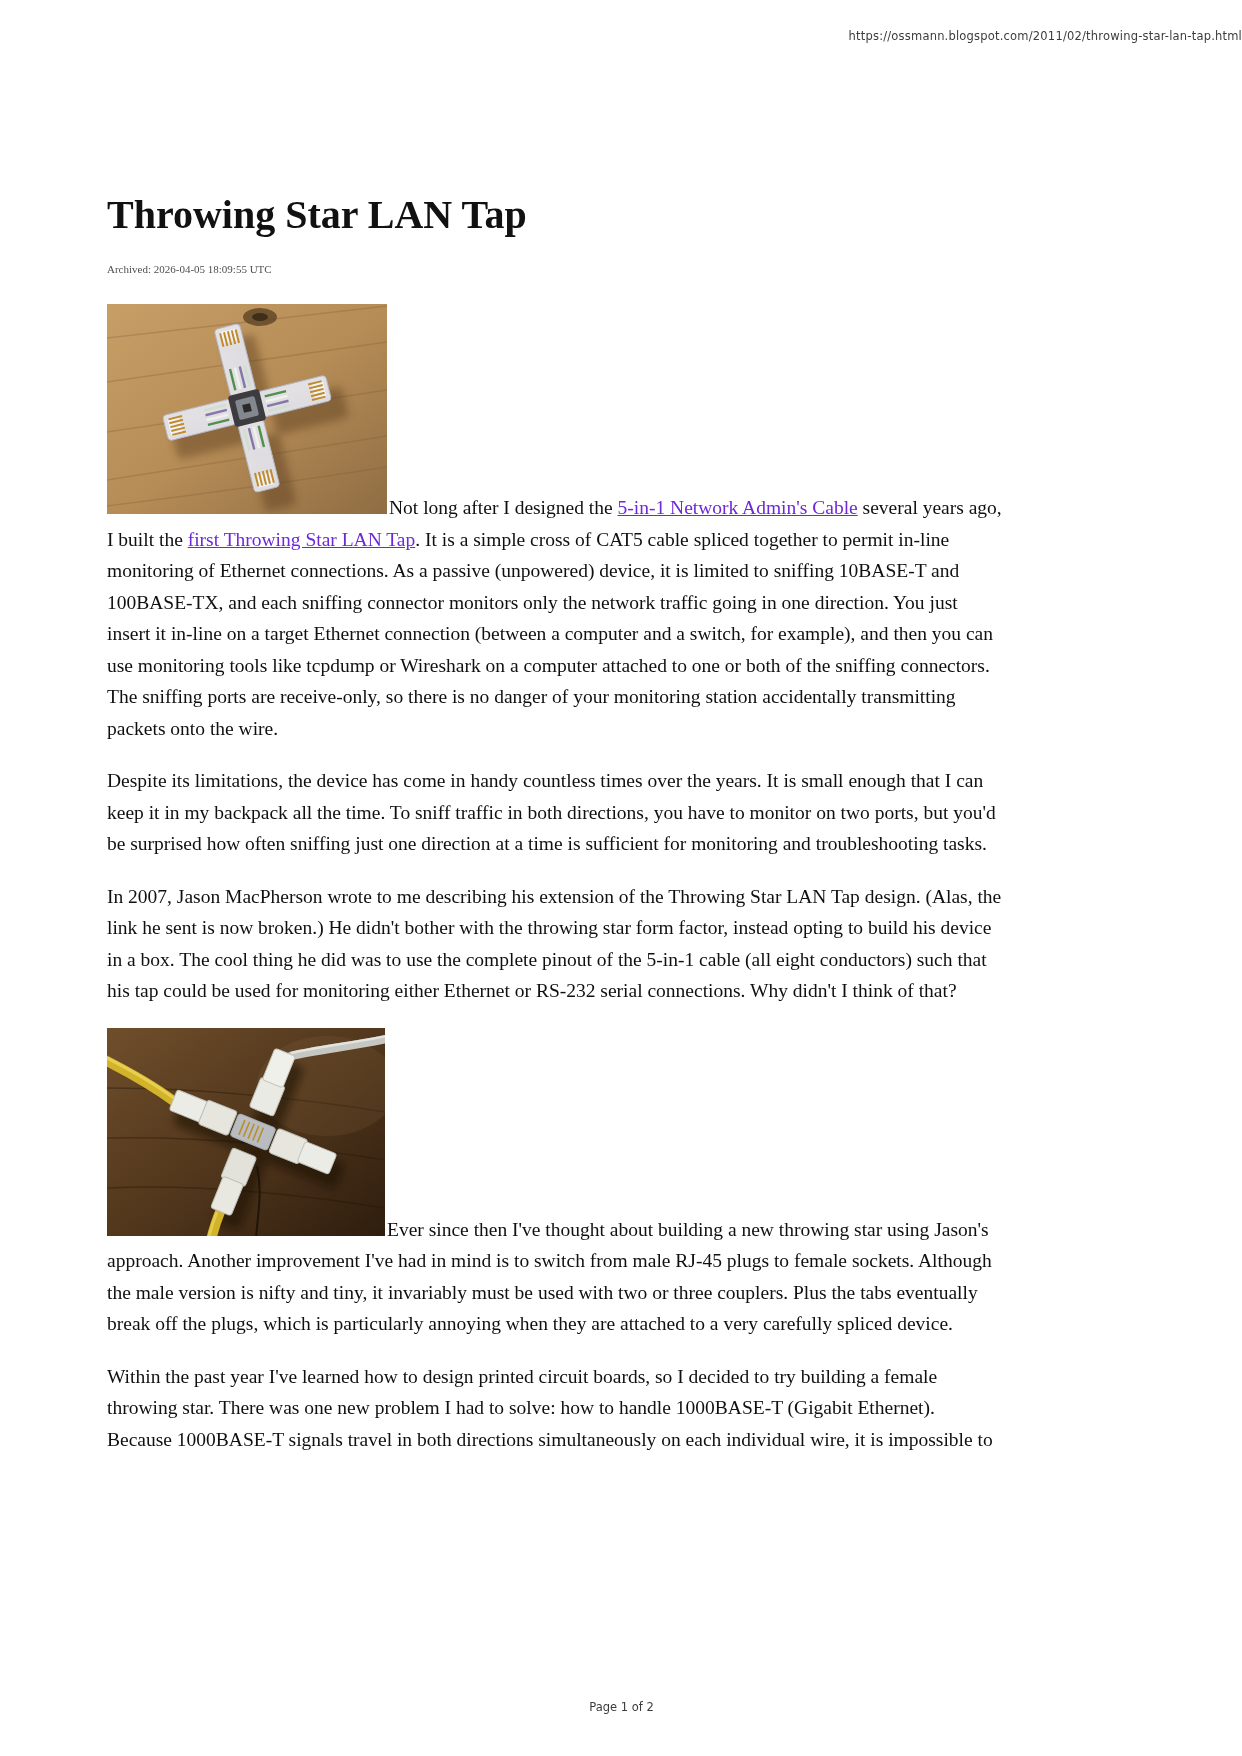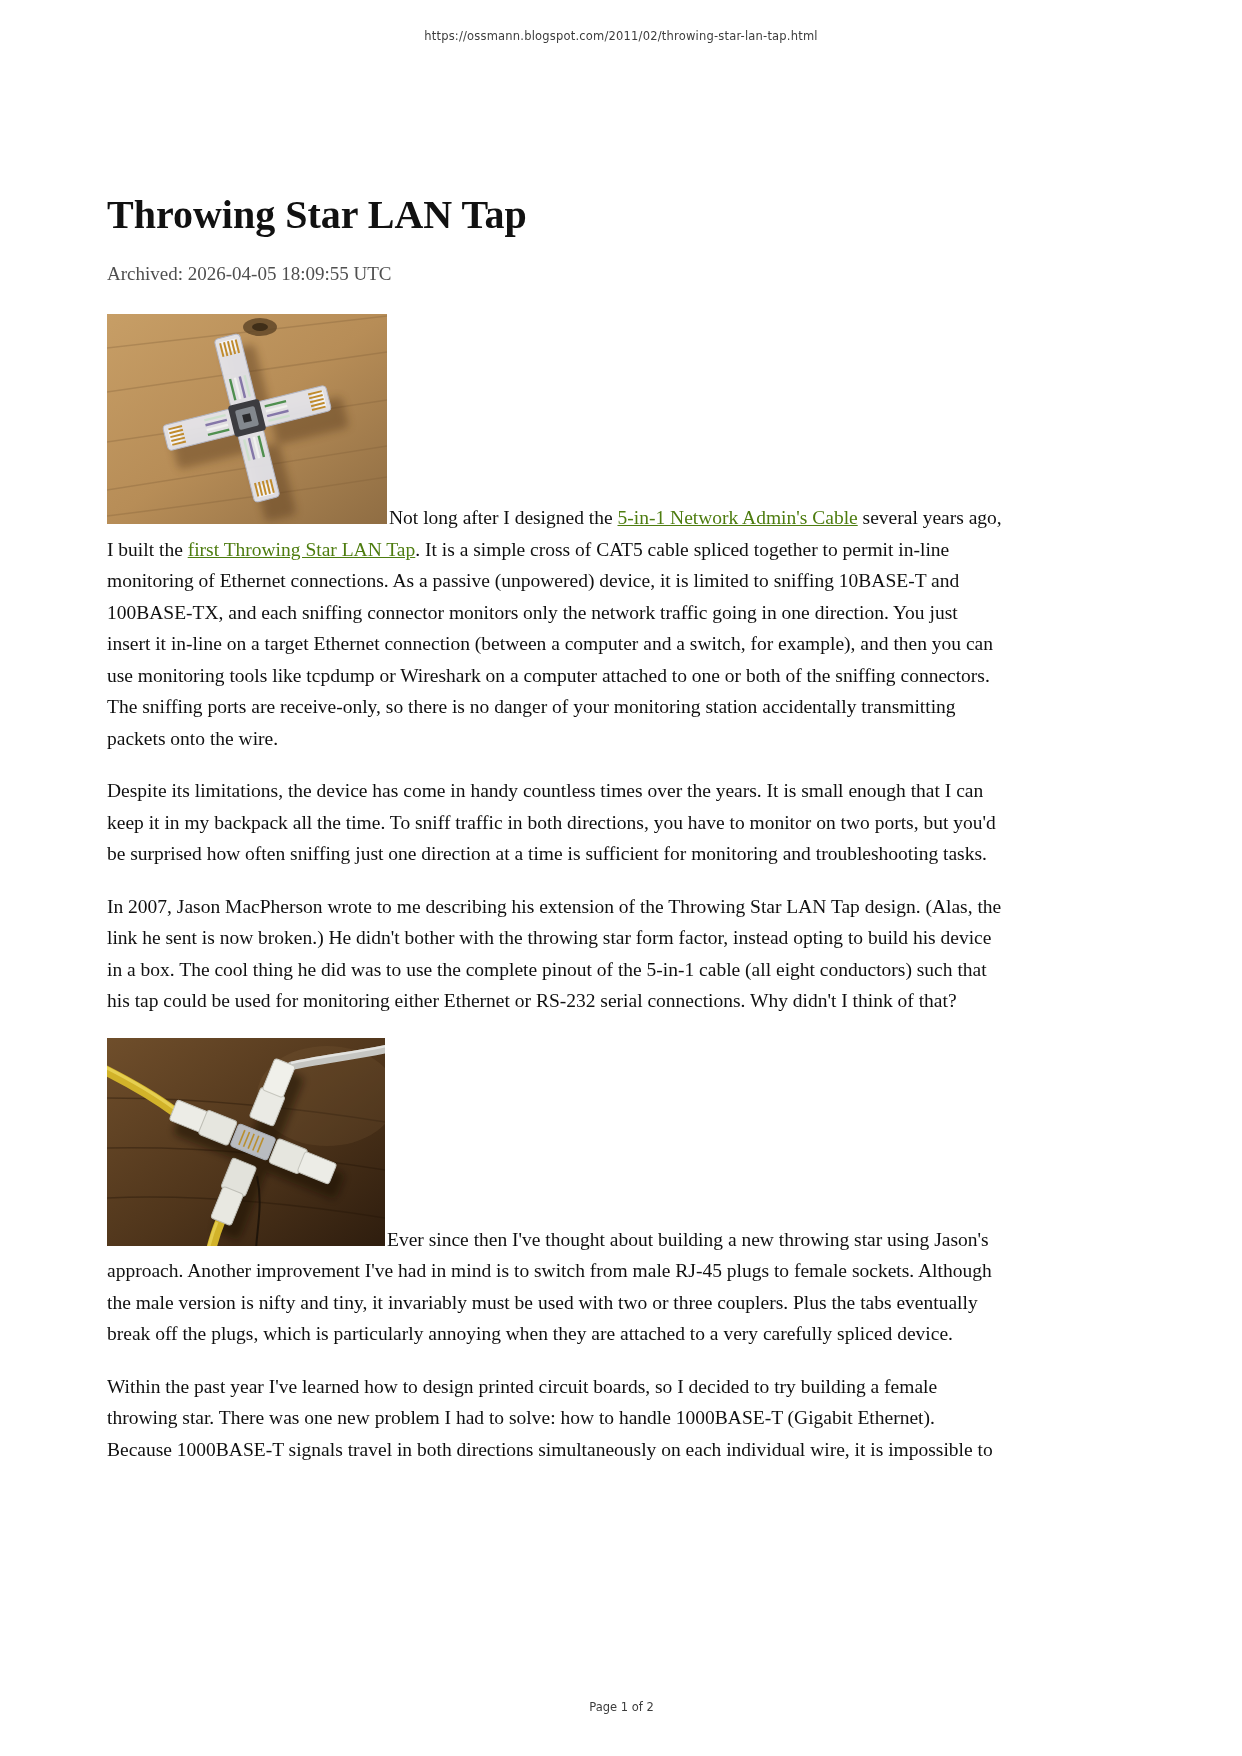--- a/index.html
+++ b/index.html
@@ -9,21 +9,21 @@
     width: 1242px;
     height: 1756px;
     background: #ffffff;
     overflow: hidden;
     font-family: "Liberation Serif", serif;
     color: #151515;
   }
   .hdr {
     position: absolute;
     top: 29px; left: 0; right: 0;
-    text-align: center;
+    text-align: right;
     font-family: "DejaVu Sans", sans-serif;
     font-size: 11.5px;
     color: #3c3c3c;
     letter-spacing: 0.2px;
   }
   .ftr {
     position: absolute;
     bottom: 42px; left: 1px; right: 0;
     text-align: center;
     font-family: "DejaVu Sans", sans-serif;
@@ -38,39 +38,39 @@
   }
   h1.title {
     margin: 0;
     font-size: 40px;
     line-height: 1.15;
     font-weight: 700;
     color: #111111;
   }
   .archived {
     margin-top: 25px;
-    font-size: 19px;
+    font-size: 11px;
     color: #4f4f4f;
   }
   p.body-p {
     margin: 21px 0 0 0;
     font-size: 19.5px;
     line-height: 31.5px;
     color: #101010;
   }
   p.first-p { margin-top: 29px; }
   .photo {
     display: inline-block;
     vertical-align: baseline;
     margin-right: 2px;
     line-height: 0;
   }
   .photo svg { display: block; }
   a.body-link {
-    color: #4d7c0f;
+    color: #6d28d9;
     text-decoration: underline;
     cursor: pointer;
   }
 </style>
 </head>
 <body>
 
 <div class="page">
 
   <div class="hdr">https://ossmann.blogspot.com/2011/02/throwing-star-lan-tap.html</div>

